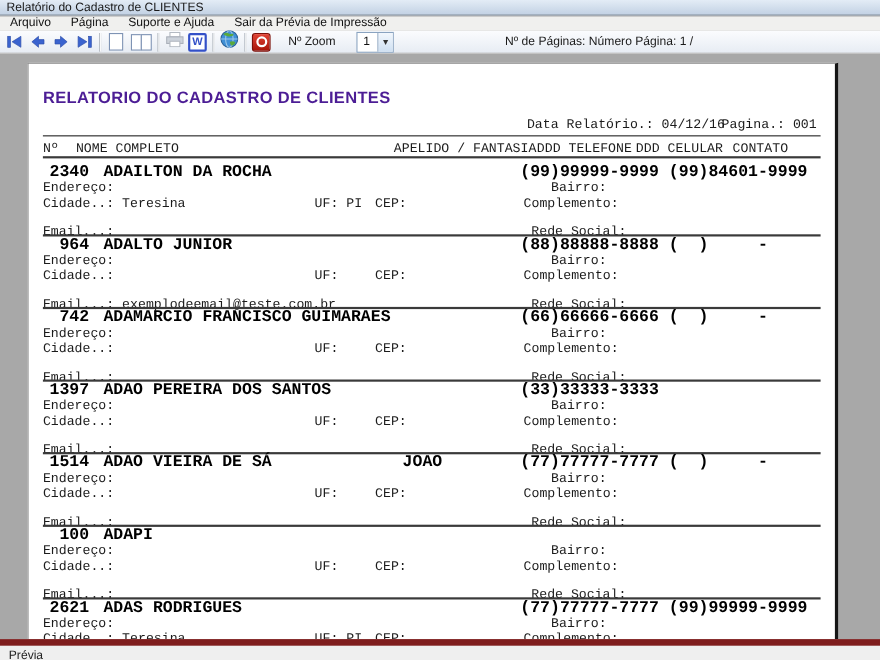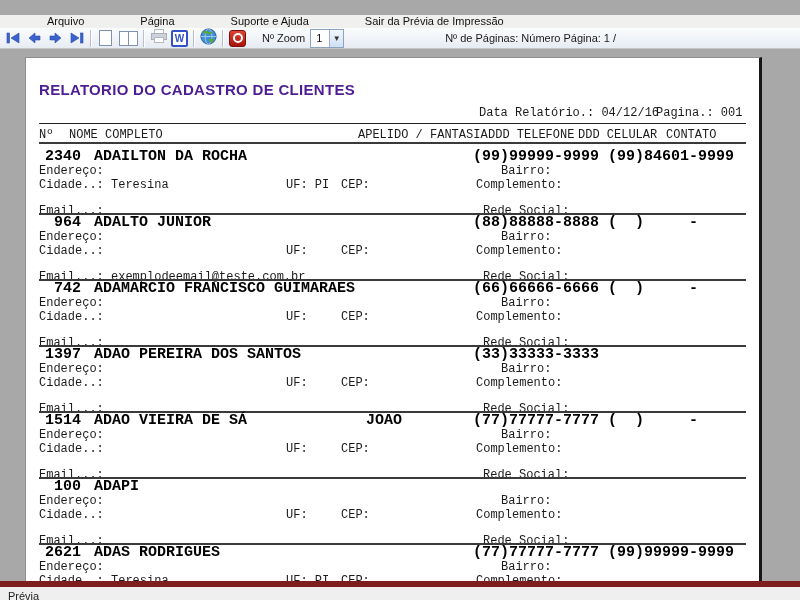--- a/index.html
+++ b/index.html
@@ -6,39 +6,39 @@
   .app{position:relative;width:800px;height:600px;overflow:hidden;
        font-family:"Liberation Sans",sans-serif;background:#a8a8a8;
        -webkit-font-smoothing:none;}
   
   .titlebar{position:absolute;left:0;top:0;width:800px;height:14px;
     background:linear-gradient(#e3ecf6,#c3d2e4);border-bottom:1px solid #9fb0c4;
     font-size:11px;line-height:14px;color:#1a1a1a;padding-left:6px;box-sizing:border-box;}
   
   .menubar{position:absolute;left:0;top:15px;width:800px;height:13px;
     background:#f0f0ee;display:flex;align-items:center;font-size:11px;color:#111;}
-  .menu-item{padding:0 9px;line-height:13px;cursor:default;margin-left:38px;}
+  .menu-item{padding:0 9px;line-height:13px;cursor:default;}
   
   .toolbar{position:absolute;left:0;top:28px;width:800px;height:21px;
     background:linear-gradient(#fbfcfe,#e7ecf3);border-bottom:1px solid #c6c6c6;
     display:flex;align-items:center;padding-left:3px;box-sizing:border-box;}
   .tbtn{width:21px;height:18px;display:flex;align-items:center;justify-content:center;}
   .tsep{width:1px;height:17px;background:#b9bfc7;border-right:1px solid #ffffff;margin:0 3px;}
   .nav svg{display:block;}
   .nav path,.nav rect{fill:#3a63cf;stroke:#2c4da8;stroke-width:0.6;}
   .pg1{width:11px;height:14px;background:#fff;border:1px solid #7e93b4;}
   .pg2{position:relative;width:18px;height:14px;}
   .pg2 div{position:absolute;top:0;width:8px;height:13px;background:#fff;border:1px solid #7e93b4;}
   .pg2 div:first-child{left:0;} .pg2 div:last-child{left:9px;}
   .wordbox{width:13px;height:13px;border:2px solid #3350c8;border-radius:2px;background:#fff;
     color:#3350c8;font-weight:bold;font-size:10px;line-height:13px;text-align:center;}
   .redbox{width:15px;height:15px;border:1px solid #7c0f08;border-radius:3px;
     background:linear-gradient(#e04436,#a81408);display:flex;align-items:center;justify-content:center;}
   .redbox i{display:block;width:6px;height:6px;border:2px solid #fff;border-radius:50%;}
-  .zoomlabel{font-size:11px;color:#1a1a1a;margin:0 5px 0 14px;}
+  .zoomlabel{font-size:11px;color:#1a1a1a;margin:0 19px 0 14px;}
   .zoomdd{width:32px;height:17px;background:#fff;border:1px solid #8aa3c0;display:flex;
     align-items:center;font-size:11px;color:#111;}
   .zoomdd .val{flex:1;padding-left:5px;}
   .zoomdd .arr{width:13px;height:100%;background:linear-gradient(#f2f7fd,#cfe0f2);
     border-left:1px solid #9ab0c8;display:flex;align-items:center;justify-content:center;
     font-size:8px;color:#333;}
   .pageslabel{font-size:11px;color:#1a1a1a;margin-left:101px;}
   
   .workspace{position:absolute;left:0;top:50px;width:800px;height:531px;background:#a8a8a8;}
   .page{position:absolute;left:25px;top:7px;width:733px;height:523px;background:#fff;
@@ -72,20 +72,23 @@
   
   .statusbar{position:absolute;left:0;top:581px;width:800px;height:19px;background:#efefef;
     border-top:6px solid #7f1d1d;font-size:11px;color:#222;line-height:18px;padding-left:8px;
     box-sizing:border-box;}
 </style>
 </head>
 <body>
 
 <div class="app">
 
+  <div class="titlebar">
+    <span>Relatório do Cadastro de CLIENTES</span>
+  </div>
 
   <div class="menubar">
     <span class="menu-item">Arquivo</span>
     <span class="menu-item">Página</span>
     <span class="menu-item">Suporte e Ajuda</span>
     <span class="menu-item">Sair da Prévia de Impressão</span>
   </div>
 
   <div class="toolbar">
     <span class="tbtn nav">

